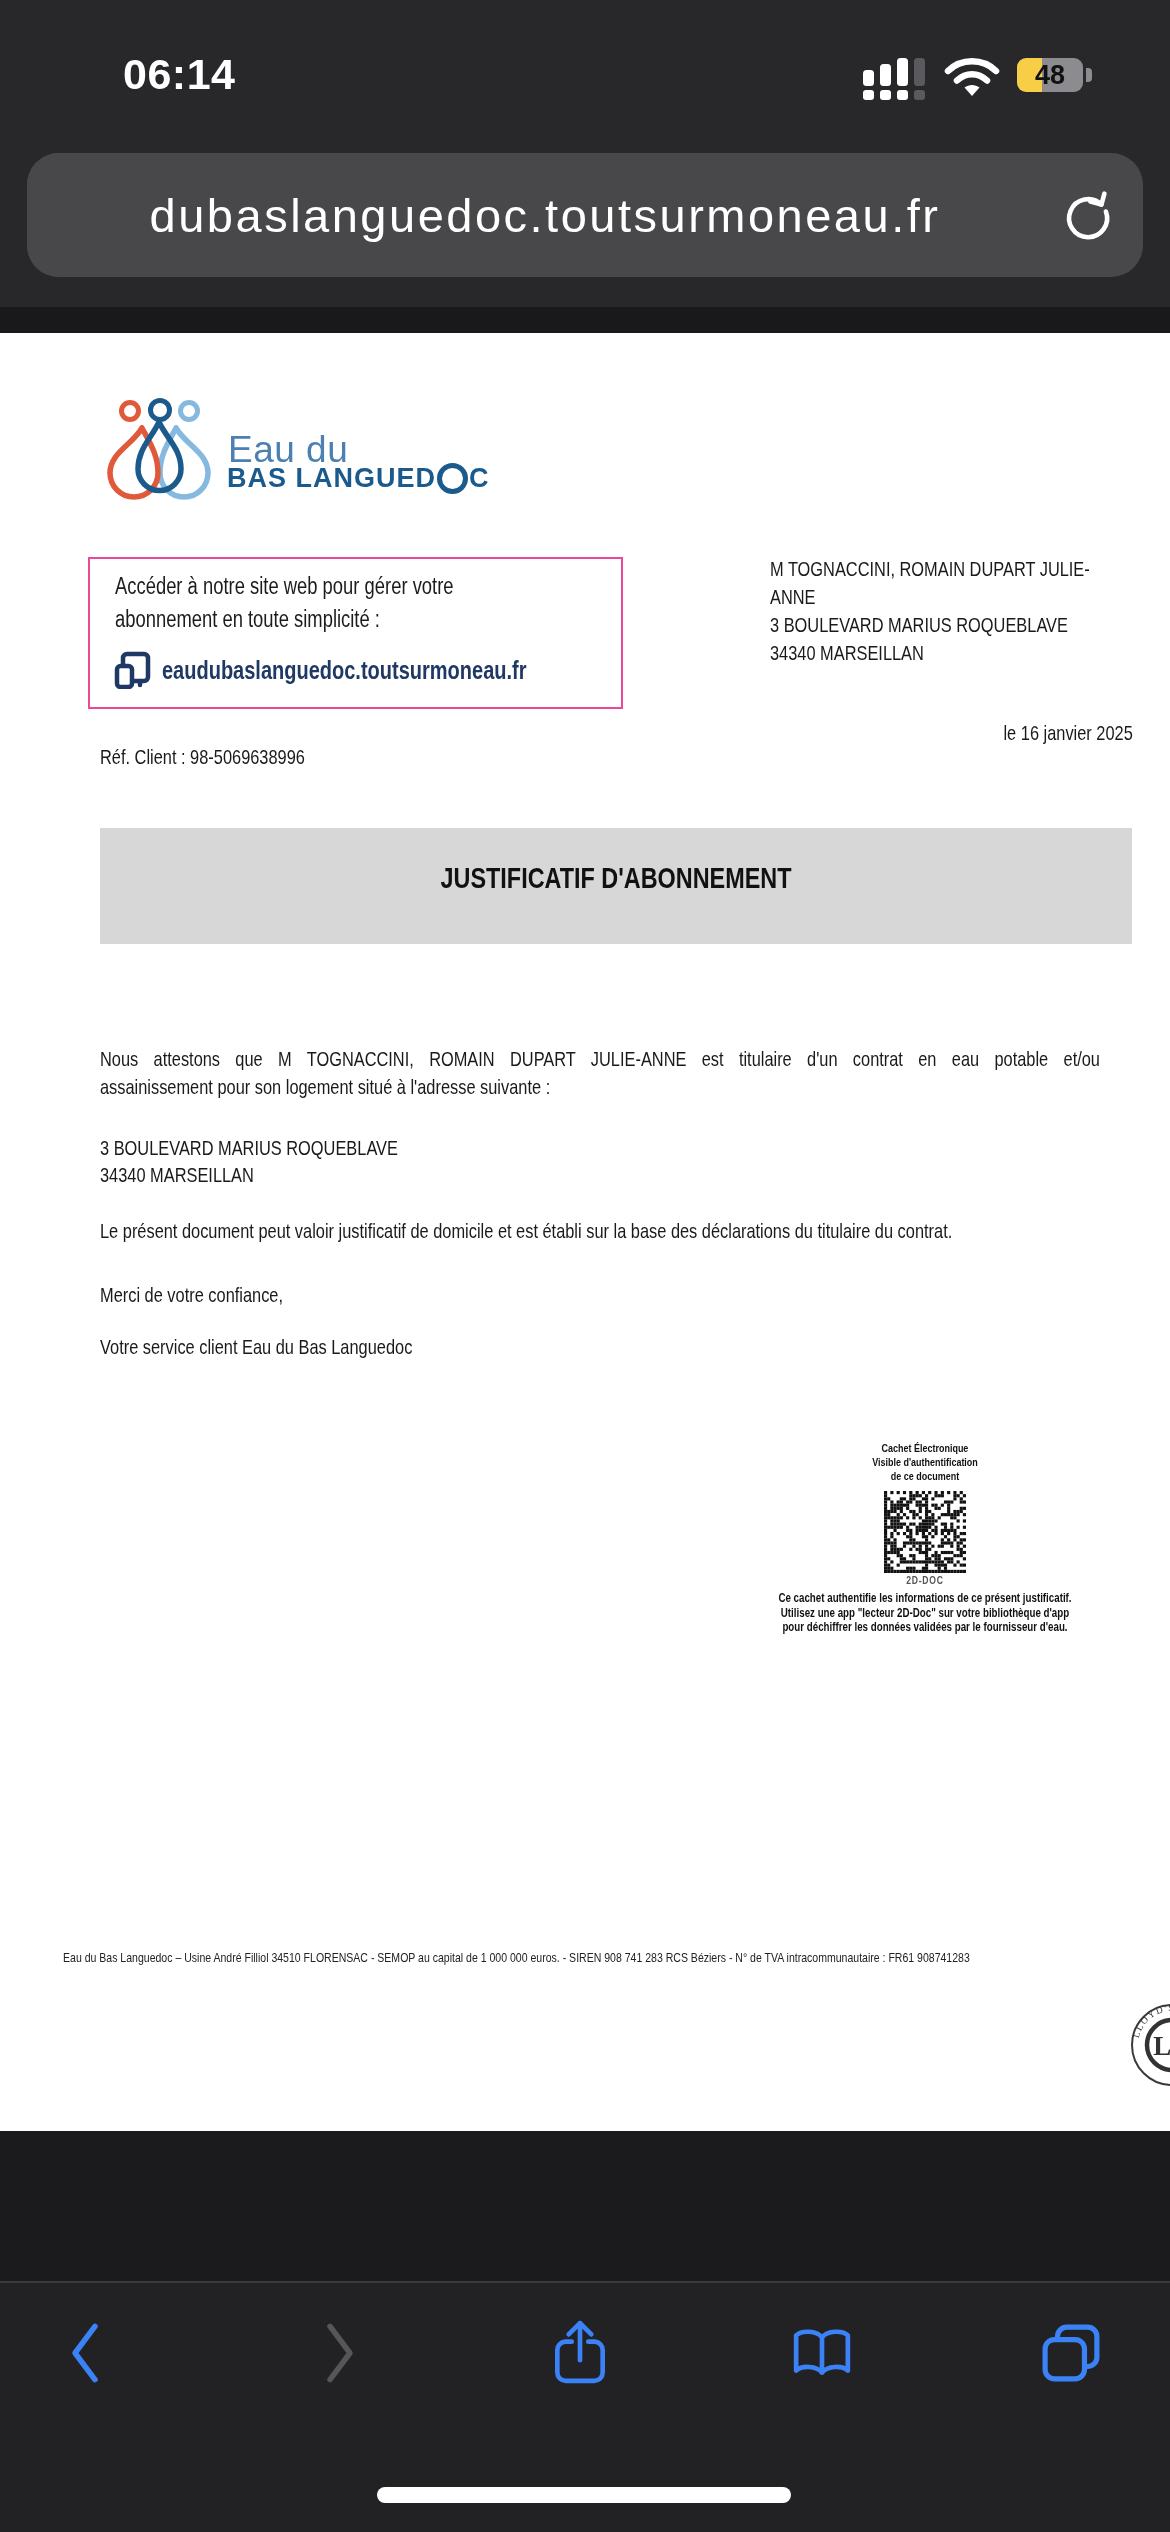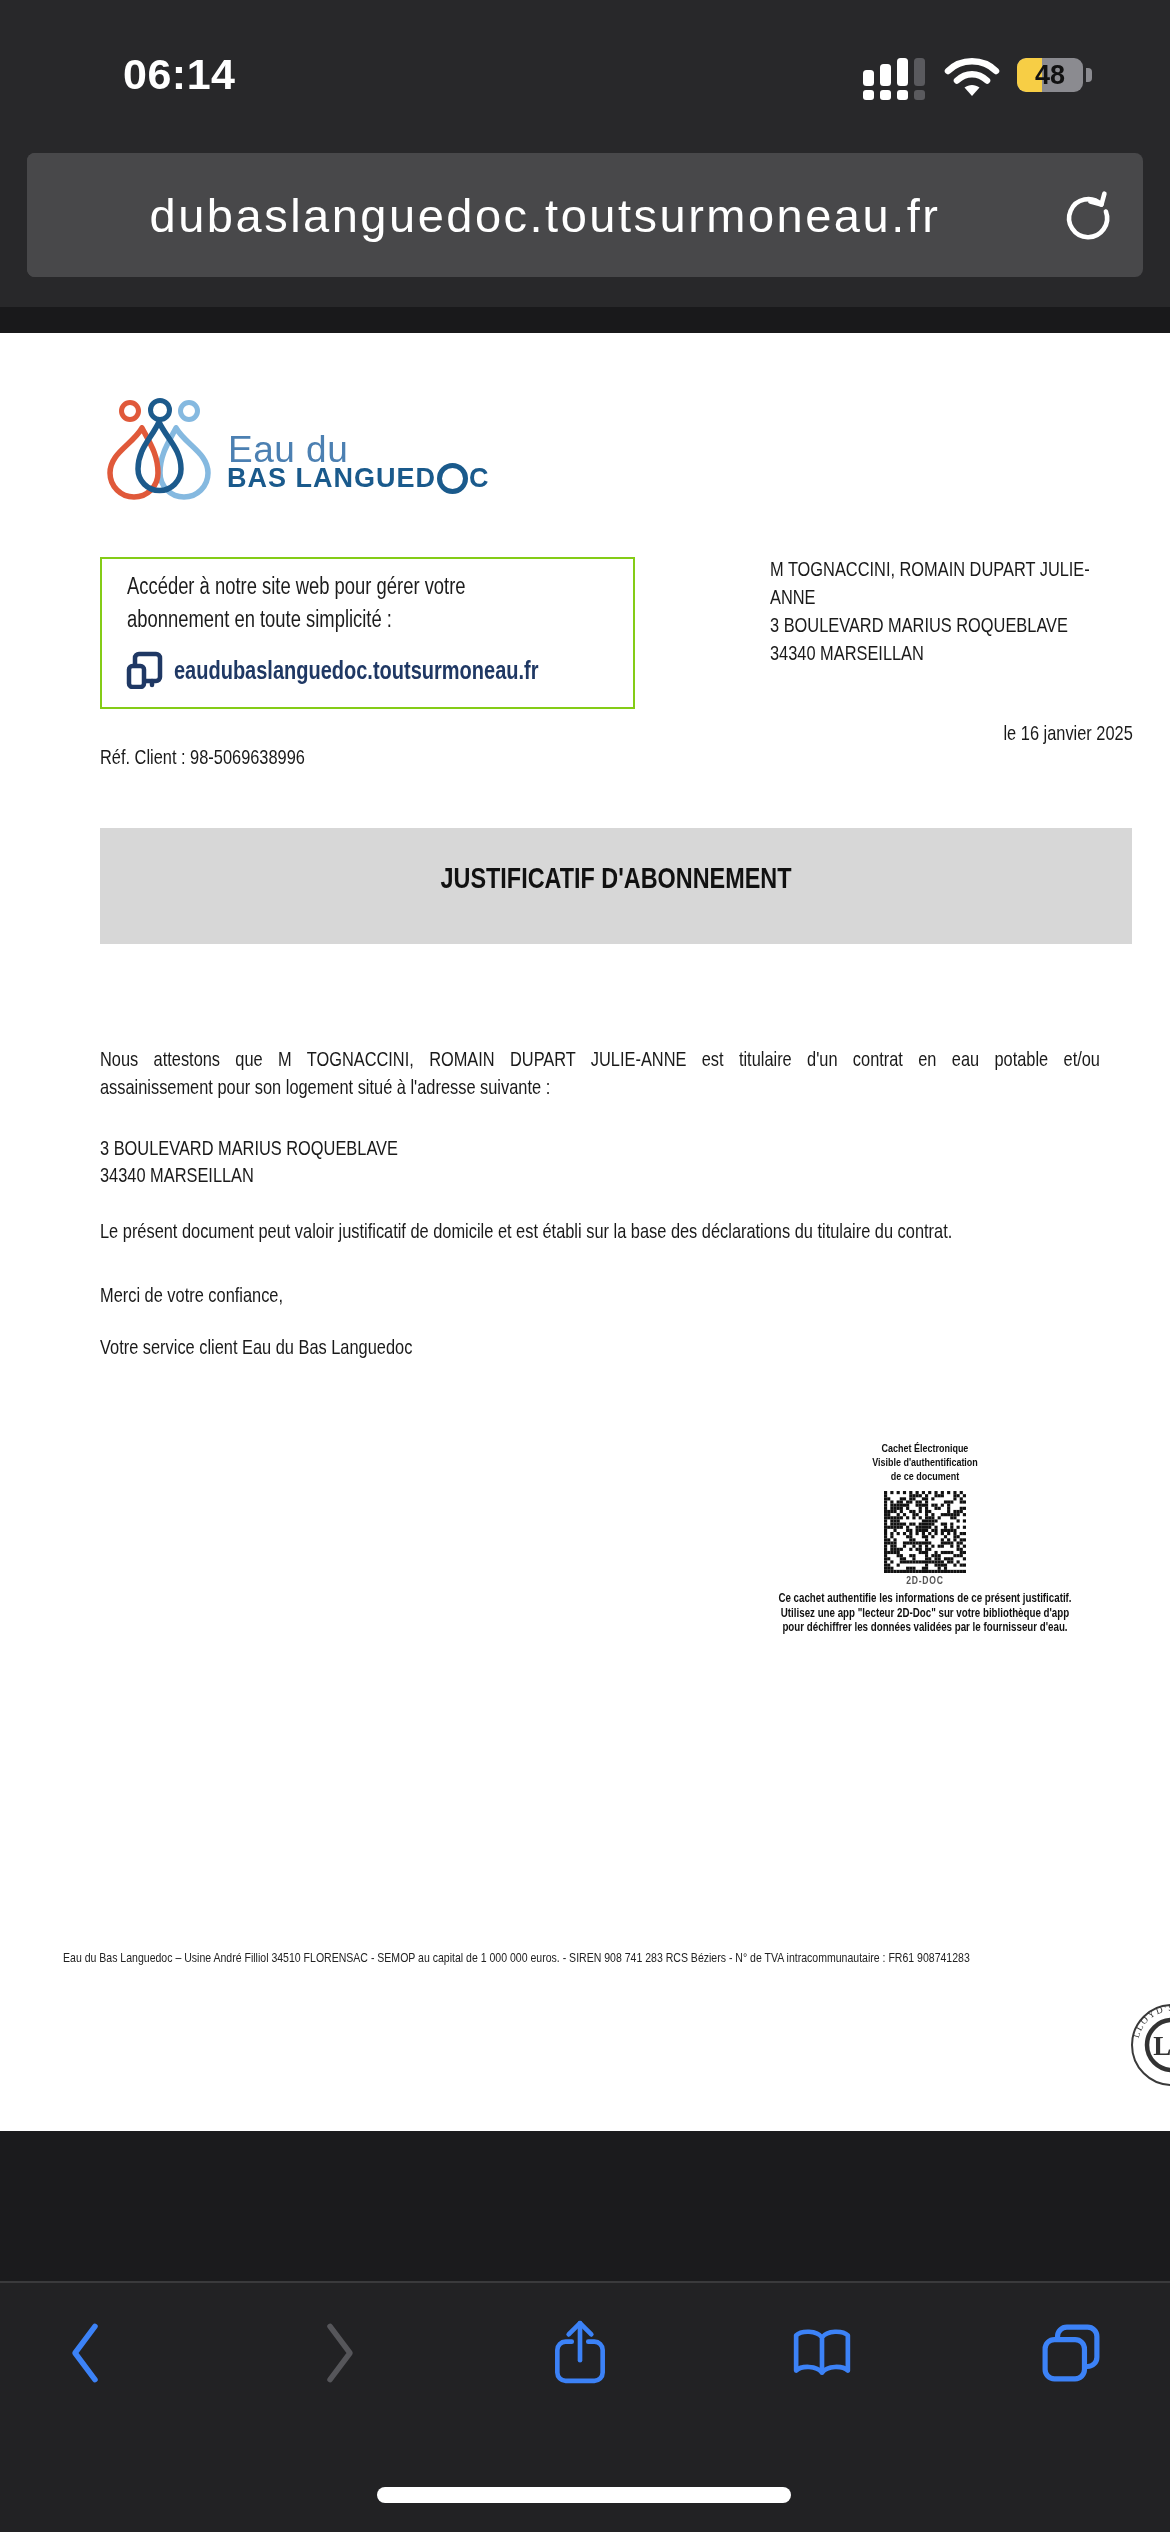--- a/index.html
+++ b/index.html
@@ -13,40 +13,40 @@
   .header{position:absolute;left:0;top:0;width:1170px;height:307px;background:#28282a;}
   .header-strip{position:absolute;left:0;top:307px;width:1170px;height:26px;background:#19191b;}
   .time{position:absolute;left:123px;top:50px;color:#fff;font-size:43px;font-weight:700;letter-spacing:.5px;}
   .sb-icons{position:absolute;right:78px;top:56px;display:flex;align-items:flex-start;gap:17px;}
   .battery{position:relative;width:66px;height:34px;border-radius:9px;background:#8b8b90;overflow:hidden;margin-top:2px;}
   .battery-fill{position:absolute;left:0;top:0;bottom:0;background:#f7ce45;border-radius:9px 0 0 9px;}
   .battery-label{position:absolute;inset:0;display:flex;align-items:center;justify-content:center;
     font-size:27px;font-weight:700;color:#111;}
   .battery-nub{width:6px;height:14px;background:#8b8b90;border-radius:0 4px 4px 0;margin:12px 0 0 -14px;}
   
-  .urlbar{position:absolute;left:27px;top:153px;width:1116px;height:124px;border-radius:8px;
+  .urlbar{position:absolute;left:27px;top:153px;width:1116px;height:124px;border-radius:32px;
     background:#48484a;display:flex;align-items:center;overflow:hidden;}
   .url-text{flex:1;text-align:center;color:#fff;font-size:47px;font-weight:300;letter-spacing:2.5px;
     white-space:nowrap;padding-left:30px;}
   .url-fade{position:absolute;left:0;top:0;bottom:0;width:90px;
     background:linear-gradient(to right,#48484a 35%,rgba(72,72,74,0));}
   .reload-btn{width:110px;display:flex;justify-content:center;flex:0 0 auto;}
   
   .page{position:absolute;left:0;top:333px;width:1170px;height:1798px;background:#fff;overflow:hidden;color:#1a1a1a;}
   .abs{position:absolute;}
   .cx{transform:scaleX(0.78);transform-origin:0 0;white-space:nowrap;}
   .cx-r{transform:scaleX(0.78);transform-origin:100% 0;white-space:nowrap;}
   .cx-c{transform:scaleX(0.78);transform-origin:50% 0;text-align:center;}
   .doc{font-size:21px;line-height:28px;color:#1a1a1a;}
   
   .logo-eau{left:228px;top:96px;font-size:37px;color:#4c80b2;letter-spacing:.5px;}
   .logo-brand{left:227px;top:130px;font-size:27px;font-weight:700;color:#1a5a8c;letter-spacing:1px;display:flex;align-items:center;}
   .logo-ring{display:inline-block;width:21px;height:21px;border:5px solid #1a5a8c;border-radius:50%;margin:0 1px;}
   
-  .webbox{left:100px;top:224px;width:531px;height:148px;border:2px solid #84cc16;text-decoration:underline;}
+  .webbox{left:88px;top:224px;width:531px;height:148px;border:2px solid #ec4899;text-decoration:underline;}
   .webbox .l{position:absolute;left:25px;font-size:23px;color:#1c1c1c;transform:scaleX(.8);transform-origin:0 0;white-space:nowrap;}
   .weblink{position:absolute;left:72px;top:97px;font-size:25px;font-weight:700;color:#1f3864;
     transform:scaleX(.8);transform-origin:0 0;white-space:nowrap;}
   
   .banner{left:100px;top:495px;width:1032px;height:116px;background:#d7d7d7;}
   .banner-text{position:absolute;left:-146px;top:33px;width:1324px;font-size:30px;font-weight:700;color:#111;}
   .just{text-align:justify;text-align-last:justify;}
   .seal-head{font-size:11.5px;line-height:14px;font-weight:700;color:#111;}
   .seal-desc{font-size:12.5px;line-height:14.6px;font-weight:700;color:#111;}
   .qr-label{font-size:11px;font-weight:700;letter-spacing:1px;color:#555;}

